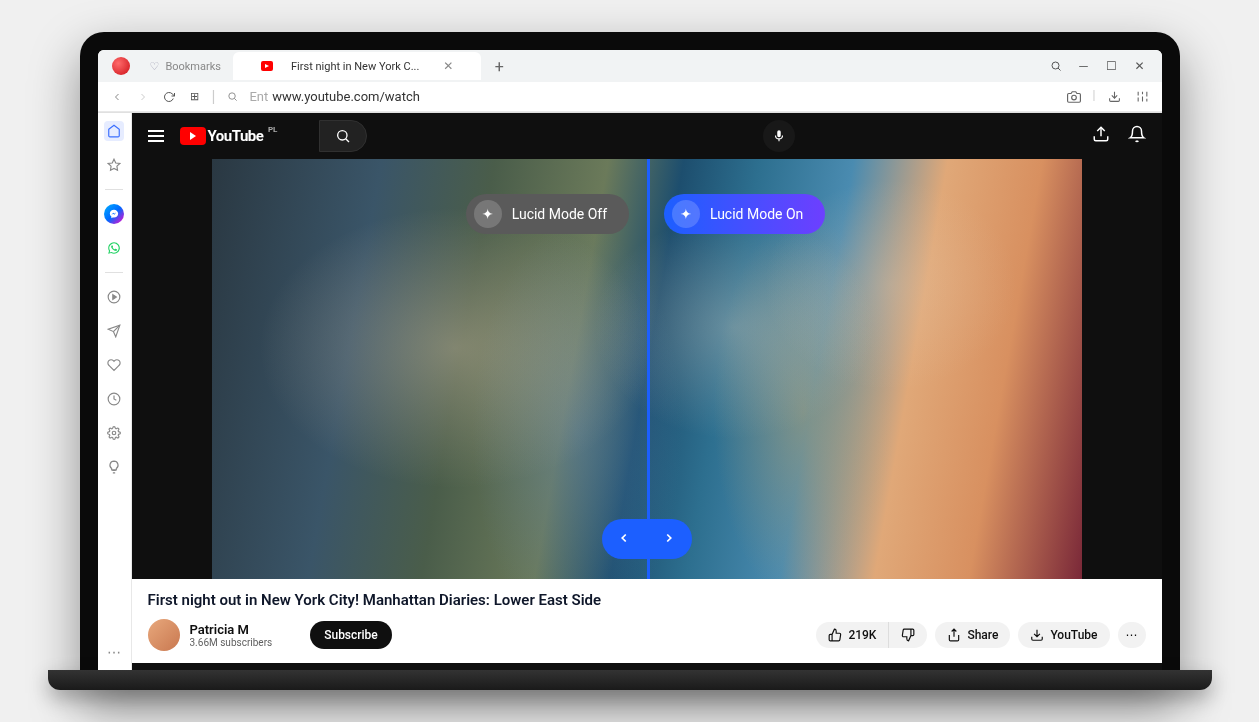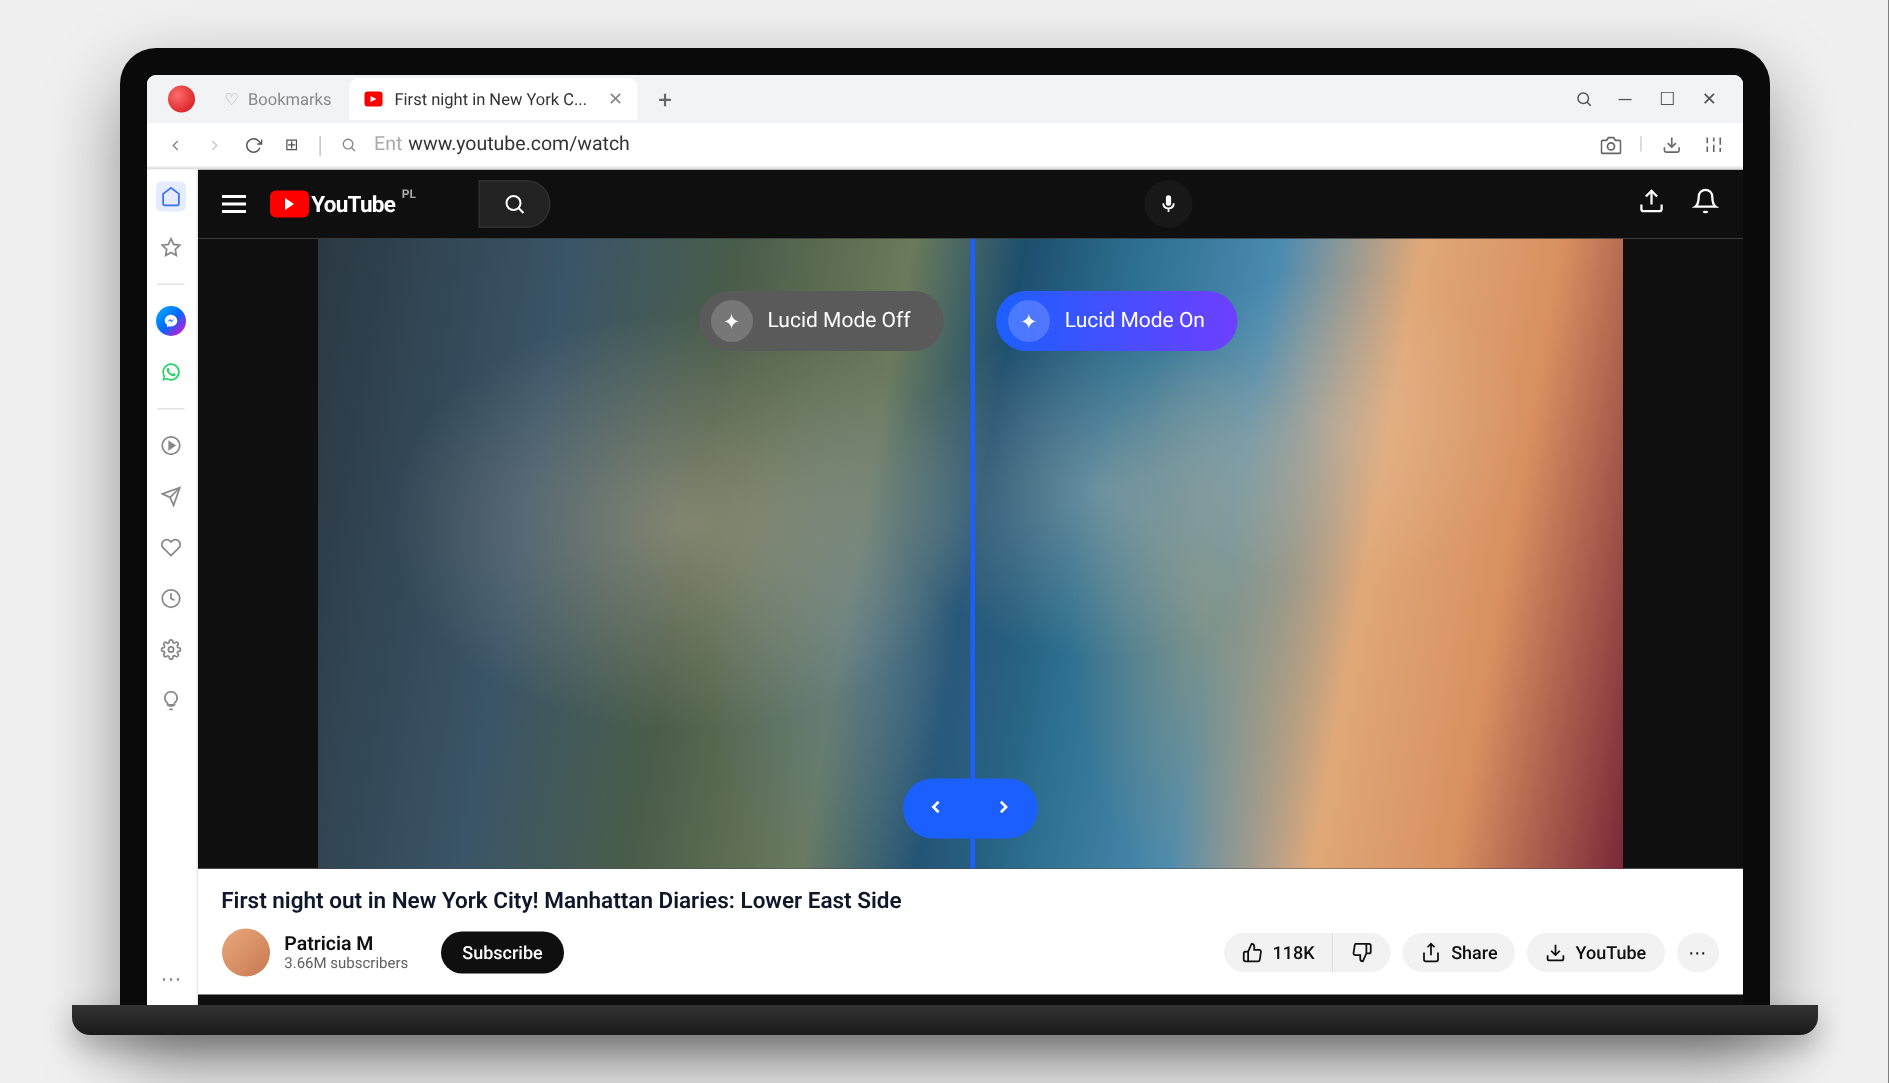--- a/index.html
+++ b/index.html
@@ -43,22 +43,22 @@
   background: radial-gradient(circle at 35% 35%, #ff6b6b, #cc0f16);
   margin: 0 8px;
   flex-shrink: 0;
 }
 .bookmarks-tab {
   display: flex; align-items: center; gap: 6px;
   padding: 0 12px; height: 28px; font-size: 11px; color: #888;
   cursor: pointer;
 }
 .active-tab {
-  display: flex; align-items: center; gap: 8px;
-  background: #fff; padding: 0 10px; height: 28px;
+  display: flex; align-items: center; gap: 18px;
+  background: #fff; padding: 0 28px; height: 28px;
   font-size: 11px; color: #333;
   border-radius: 6px 6px 0 0;
   cursor: pointer;
 }
 .yt-favicon {
   width: 12px; height: 10px; background: #ff0000; border-radius: 2px;
   position: relative; flex-shrink: 0;
 }
 .yt-favicon::after {
   content:""; position:absolute; left:4px; top:2.5px;
@@ -133,21 +133,21 @@
 .slider-ctrl {
   position:absolute; bottom:20px; left:50%; transform:translateX(-50%);
   width:90px; height:40px; background:#1c5fff; border-radius:20px; z-index:5;
   display:flex; align-items:center; justify-content:space-around; cursor:grab;
 }
 .slider-ctrl span { color:#fff; font-size:16px; }
 
 
 .below { background:#fff; padding:12px 16px; }
 .vid-title { font-size:15px; font-weight:600; color:#0f172a; margin-bottom:10px; }
-.row { display:flex; align-items:center; gap:10px; }
+.row { display:flex; align-items:center; gap:26px; }
 .channel { display:flex; align-items:center; gap:10px; }
 .avatar { width:32px; height:32px; border-radius:50%; background: linear-gradient(135deg,#e8a87c,#c97850); }
 .ch-name { font-size:13px; font-weight:600; color:#0f0f0f; }
 .ch-subs { font-size:10px; color:#606060; }
 .subscribe { background:#0f0f0f; color:#fff; border:none; padding:7px 14px; border-radius:16px; font-size:12px; font-weight:500; cursor:pointer; margin-left:12px; }
 .actions { margin-left:auto; display:flex; gap:8px; align-items:center; }
 .pill-btn { display:flex; align-items:center; gap:6px; background:#f2f2f2; padding:6px 12px; border-radius:16px; font-size:12px; font-weight:500; cursor:pointer; color:#0f0f0f; }
 .pill-group { display:flex; }
 .pill-group .pill-btn:first-child { border-radius:16px 0 0 16px; border-right:1px solid #ddd; }
 .pill-group .pill-btn:last-child { border-radius:0 16px 16px 0; }
@@ -387,21 +387,21 @@
                 </div>
               </div>
               <button class="subscribe">Subscribe</button>
 
               <div class="actions">
                 <div class="pill-group">
                   <div class="pill-btn">
                     <svg width="14" height="14" viewBox="0 0 24 24" fill="none" stroke="currentColor" stroke-width="2">
                         <path d="M14 9V5a3 3 0 0 0-3-3l-4 9v11h11.28a2 2 0 0 0 2-1.7l1.38-9a2 2 0 0 0-2-2.3zM7 22H4a2 2 0 0 1-2-2v-7a2 2 0 0 1 2-2h3"></path>
                       </svg>
-                    <span>118K</span>
+                    <span>219K</span>
                   </div>
                   <div class="pill-btn">
                     <svg width="14" height="14" viewBox="0 0 24 24" fill="none" stroke="currentColor" stroke-width="2">
                         <path d="M10 15v4a3 3 0 0 0 3 3l4-9V2H5.72a2 2 0 0 0-2 1.7l-1.38 9a2 2 0 0 0 2 2.3zM17 2h3a2 2 0 0 1 2 2v7a2 2 0 0 1-2 2h-3"></path>
                       </svg>
                   </div>
                 </div>
                 <div class="pill-btn">
                   <svg width="14" height="14" viewBox="0 0 24 24" fill="none" stroke="currentColor" stroke-width="2">
                       <path d="M4 12v8a2 2 0 0 0 2 2h12a2 2 0 0 0 2-2v-8M16 6l-4-4-4 4M12 2v13"></path>

